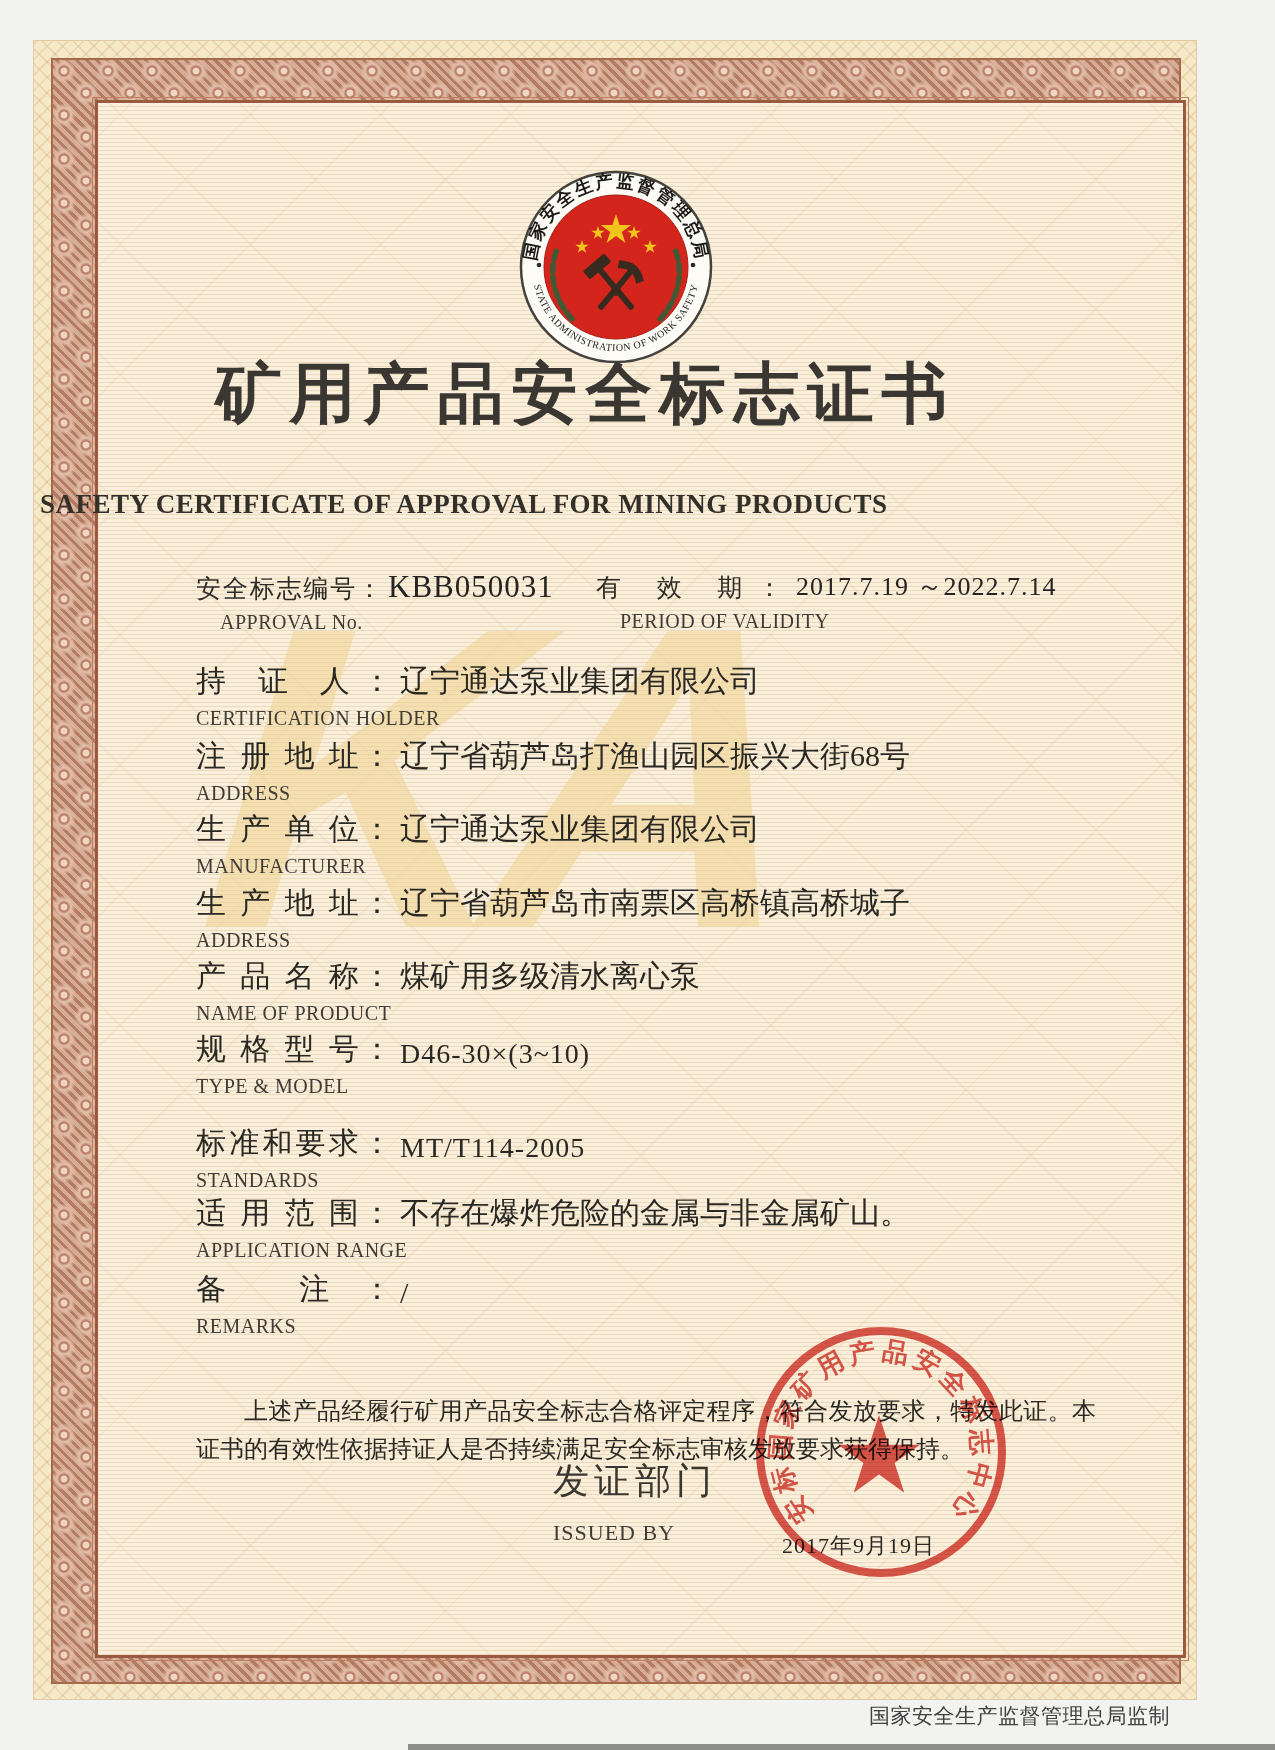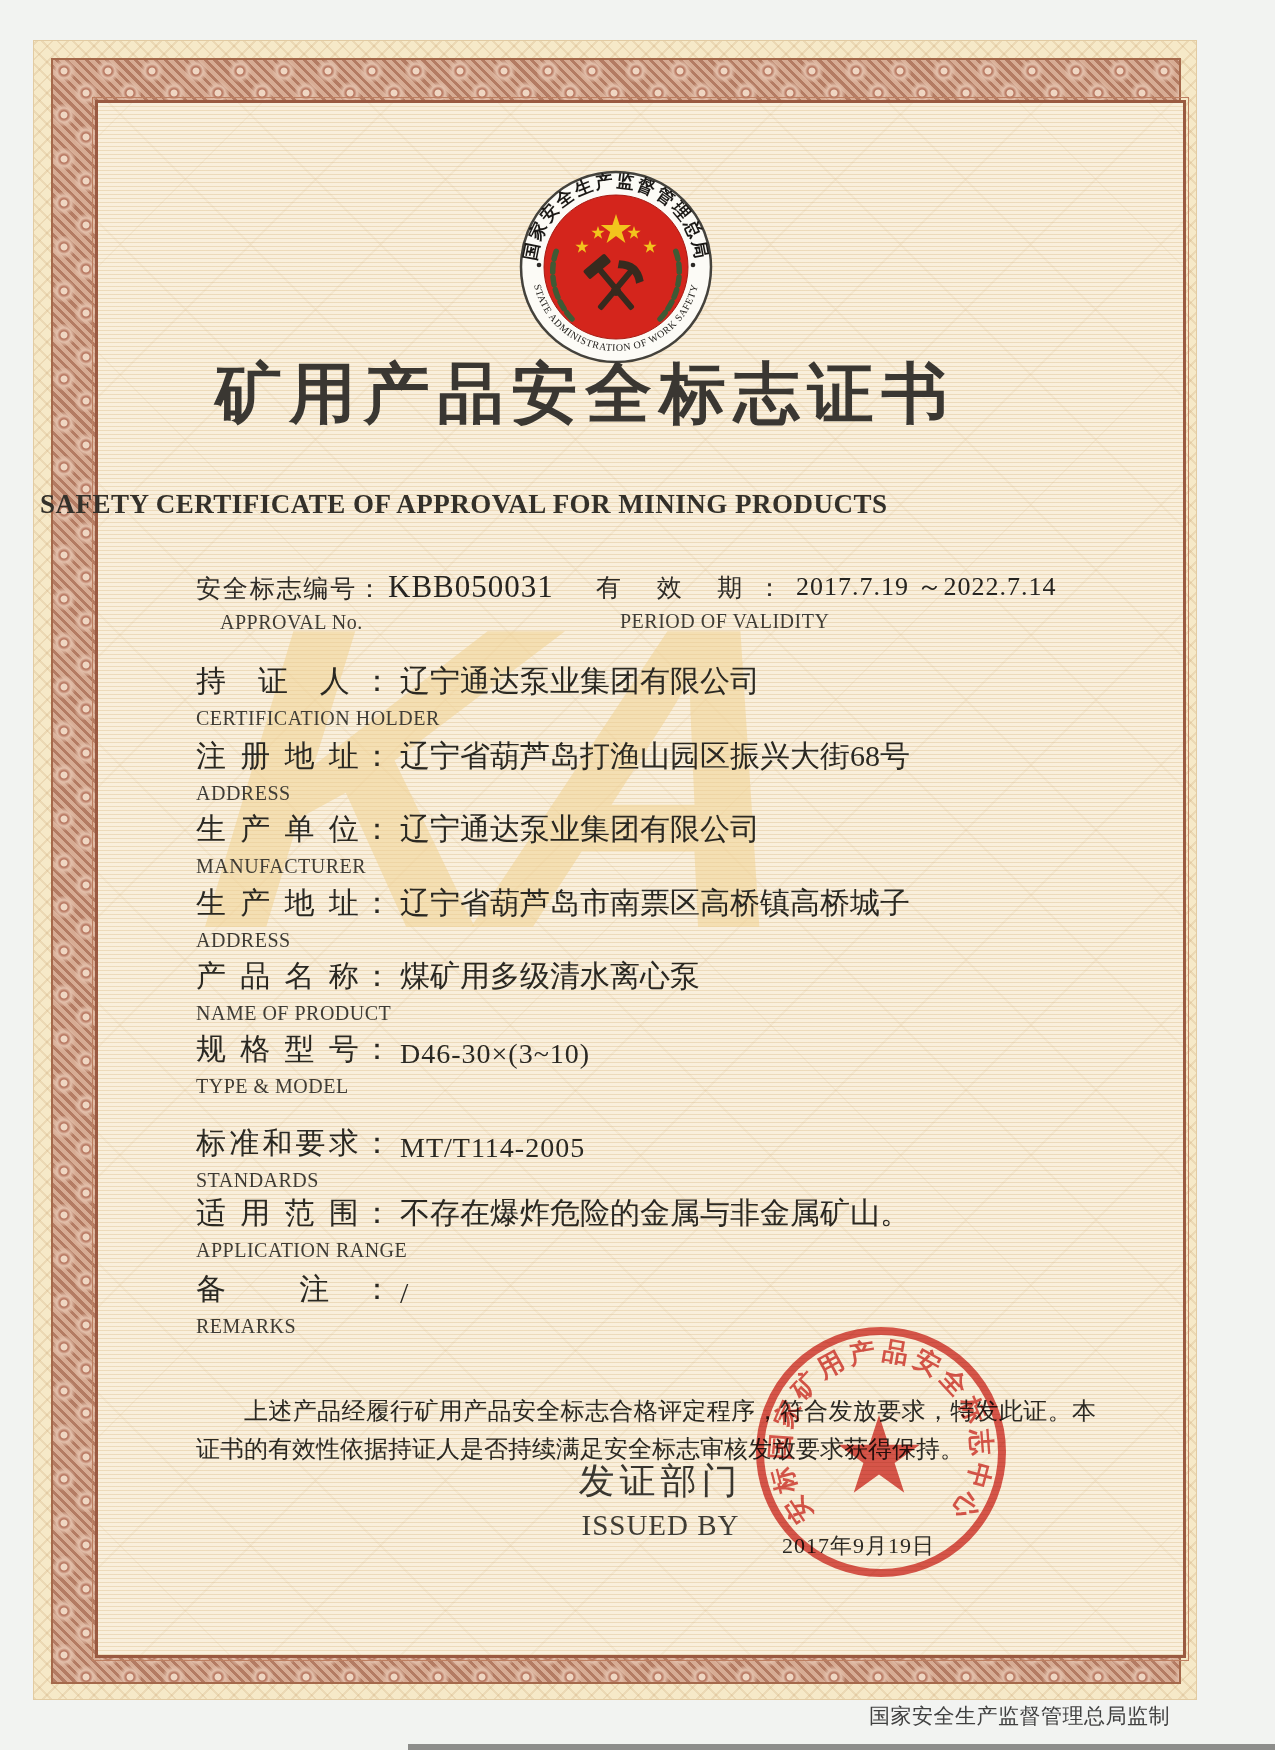--- a/index.html
+++ b/index.html
@@ -61,23 +61,23 @@
   
   .row{left:98px;z-index:1;}
   .row .zh{font-size:30px;color:#2a2822;white-space:nowrap;}
   .row .lbl{display:inline-block;width:196px;text-align:justify;text-align-last:justify;vertical-align:bottom;}
   .row .val{margin-left:8px;}
   .row .val-lat{margin-left:8px;font-size:28px;letter-spacing:1px;}
   .row .en{font-size:20px;letter-spacing:.5px;margin-top:5px;color:#3f3c35;}
   
   .statement{left:98px;top:1289px;width:900px;font-size:24px;line-height:38px;
     text-align:justify;text-indent:2em;color:#2a2822;z-index:1;}
-  .issued{left:455px;top:1354px;width:215px;text-align:center;z-index:1;}
+  .issued{left:455px;top:1354px;width:215px;text-align:left;z-index:1;}
   .issued .zh{font-size:36px;letter-spacing:5px;color:#39362f;white-space:nowrap;}
-  .issued .en{font-size:29px;letter-spacing:1px;margin-top:3px;color:#3f3c35;}
+  .issued .en{font-size:22px;letter-spacing:1px;margin-top:14px;color:#3f3c35;}
   .issue-date{left:684px;top:1428px;font-size:22px;letter-spacing:1px;color:#2a2822;z-index:2;white-space:nowrap;}
   .seal{left:648px;top:1214px;width:270px;height:270px;z-index:3;opacity:.88;mix-blend-mode:multiply;}
   
   .footer-imprint{position:absolute;right:105px;top:1702px;font-size:21px;letter-spacing:0.5px;
     color:#404040;white-space:nowrap;}
   .scan-strip{position:absolute;left:408px;bottom:0;width:867px;height:6px;background:#8d8d8b;}
 </style>
 </head>
 <body>
 

